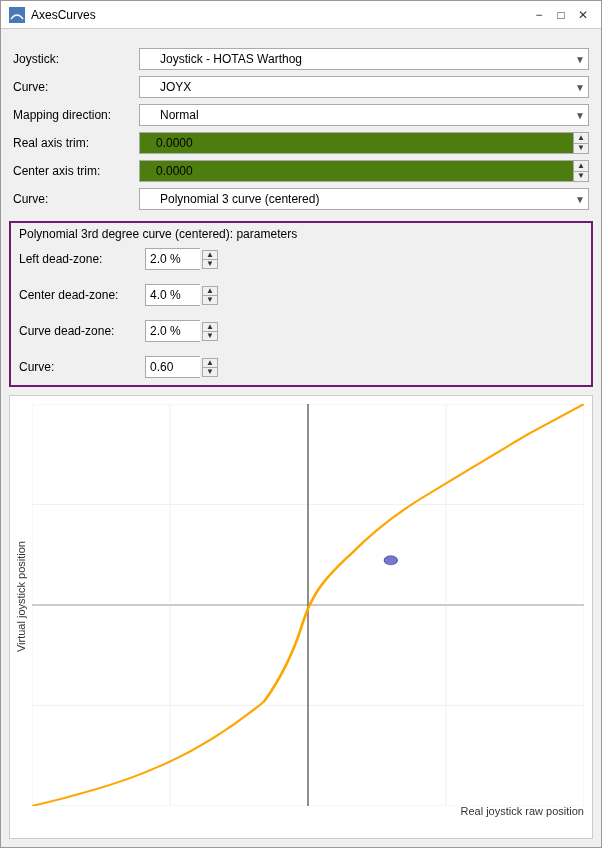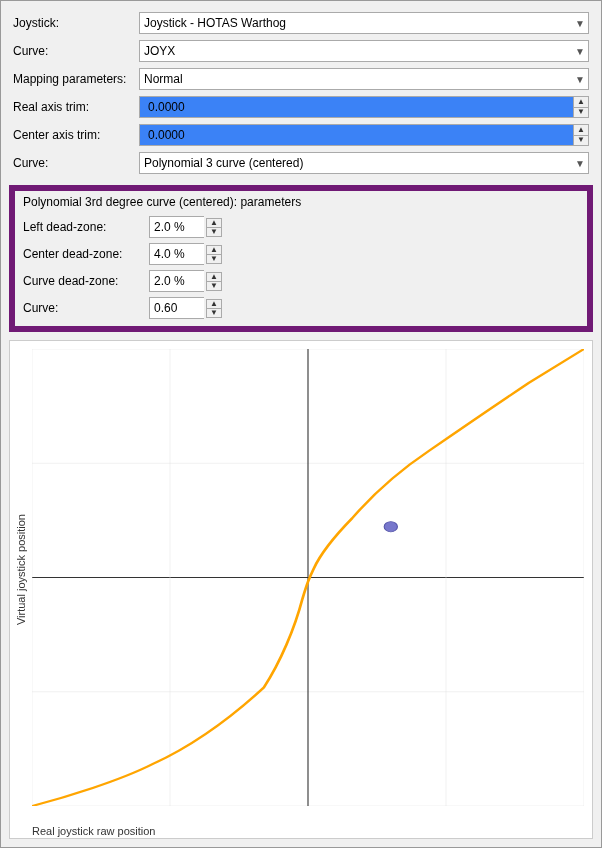--- a/index.html
+++ b/index.html
@@ -58,20 +58,21 @@
       justify-content: center;
       color: #333;
     }
 
     .content {
       padding: 10px 12px;
       display: flex;
       flex-direction: column;
       gap: 4px;
       flex-shrink: 0;
+      margin-top: 8px;
     }
     .form-row {
       display: flex;
       align-items: center;
       gap: 6px;
       height: 24px;
     }
     .form-label {
       width: 120px;
       text-align: left;
@@ -83,21 +84,21 @@
       flex: 1;
       position: relative;
       height: 22px;
     }
     .dropdown-wrapper select {
       width: 100%;
       height: 22px;
       border: 1px solid #aaa;
       background: white;
       font-size: 12px;
-      padding: 0 20px 0 4px;
+      padding: 0 20px 0 20px;
       cursor: pointer;
       outline: none;
       appearance: none;
       -webkit-appearance: none;
     }
     .dropdown-arrow {
       position: absolute;
       right: 4px;
       top: 50%;
       transform: translateY(-50%);
@@ -109,23 +110,23 @@
       flex: 1;
       position: relative;
       height: 22px;
       display: flex;
     }
     .spinbox-wrapper input {
       flex: 1;
       height: 22px;
       border: 1px solid #aaa;
       border-right: none;
-      background: #3b82f6;
-      font-size: 12px;
-      padding: 0 8px;
+      background: #4d7c0f;
+      font-size: 12px;
+      padding: 0 16px;
       outline: none;
     }
     .spinbox-btns {
       display: flex;
       flex-direction: column;
       border: 1px solid #aaa;
       width: 16px;
     }
     .spinbox-btn {
       flex: 1;
@@ -135,35 +136,35 @@
       font-size: 8px;
       display: flex;
       align-items: center;
       justify-content: center;
       color: #333;
       line-height: 1;
     }
     .spinbox-btn:first-child { border-bottom: 1px solid #aaa; }
 
     .params-group {
-      border: 6px solid #701a75;
+      border: 2px solid #701a75;
       margin: 4px 0 4px 0;
       flex-shrink: 0;
     }
     .params-title {
       font-size: 12px;
       color: #000;
       padding: 4px 8px 2px 8px;
       background: #f0f0f0;
     }
     .params-content {
       padding: 4px 8px 6px 8px;
       display: flex;
       flex-direction: column;
-      gap: 3px;
+      gap: 12px;
     }
     .param-row {
       display: flex;
       align-items: center;
       gap: 6px;
       height: 24px;
     }
     .param-label {
       width: 120px;
       font-size: 12px;
@@ -195,20 +196,34 @@
       background: white;
       position: relative;
       overflow: hidden;
     }
   </style>
 </head>
 <body>
 
 <div class="window">
 
+  <div class="title-bar">
+    <div class="title-bar-left">
+      <svg class="title-icon" viewBox="0 0 16 16">
+        <rect width="16" height="16" fill="#4a7ab5"></rect>
+        <path d="M2 12 Q8 4 14 12" stroke="white" stroke-width="1.5" fill="none"></path>
+      </svg>
+      <span class="title-text">AxesCurves</span>
+    </div>
+    <div class="title-controls">
+      <button class="title-btn">−</button>
+      <button class="title-btn">□</button>
+      <button class="title-btn close">✕</button>
+    </div>
+  </div>
 
   <div class="content">
     <div class="form-row">
       <span class="form-label">Joystick:</span>
       <div class="dropdown-wrapper">
         <select>
           <option>Joystick - HOTAS Warthog</option>
         </select>
         <span class="dropdown-arrow">▼</span>
       </div>
@@ -218,21 +233,21 @@
       <span class="form-label">Curve:</span>
       <div class="dropdown-wrapper">
         <select>
           <option>JOYX</option>
         </select>
         <span class="dropdown-arrow">▼</span>
       </div>
     </div>
 
     <div class="form-row">
-      <span class="form-label">Mapping parameters:</span>
+      <span class="form-label">Mapping direction:</span>
       <div class="dropdown-wrapper">
         <select>
           <option>Normal</option>
         </select>
         <span class="dropdown-arrow">▼</span>
       </div>
     </div>
 
     <div class="form-row">
       <span class="form-label">Real axis trim:</span>
@@ -350,18 +365,18 @@
       <text x="125" y="568" text-anchor="middle" font-size="18" fill="#333" font-family="sans-serif">-0.50</text>
       <text x="250" y="568" text-anchor="middle" font-size="18" fill="#333" font-family="sans-serif">0.00</text>
       <text x="375" y="568" text-anchor="middle" font-size="18" fill="#333" font-family="sans-serif">0.50</text>
       <text x="500" y="568" text-anchor="middle" font-size="18" fill="#333" font-family="sans-serif">1.00</text>
 
       <path d="M 0,540 C 30,530 80,510 110,490 Q 160,460 210,400 C 225,370 238,330 245,295 Q 248,282 250,275 Q 252,268 255,260 C 262,240 275,220 290,200 Q 320,155 360,120 Q 410,75 450,40 L 500,0" stroke="#FFA500" stroke-width="2.5" fill="none"></path>
 
       <circle cx="325" cy="210" r="6" fill="#7777cc" stroke="#5555aa" stroke-width="1"></circle>
     </svg>
 
-    <div style="position:absolute; bottom:0; left:22px; right:8px; text-align:left;">
+    <div style="position:absolute; bottom:20px; left:22px; right:8px; text-align:right;">
       <span style="font-size:11px; color:#333;">Real joystick raw position</span>
     </div>
   </div>
 
 </div>
 
 </body></html>

